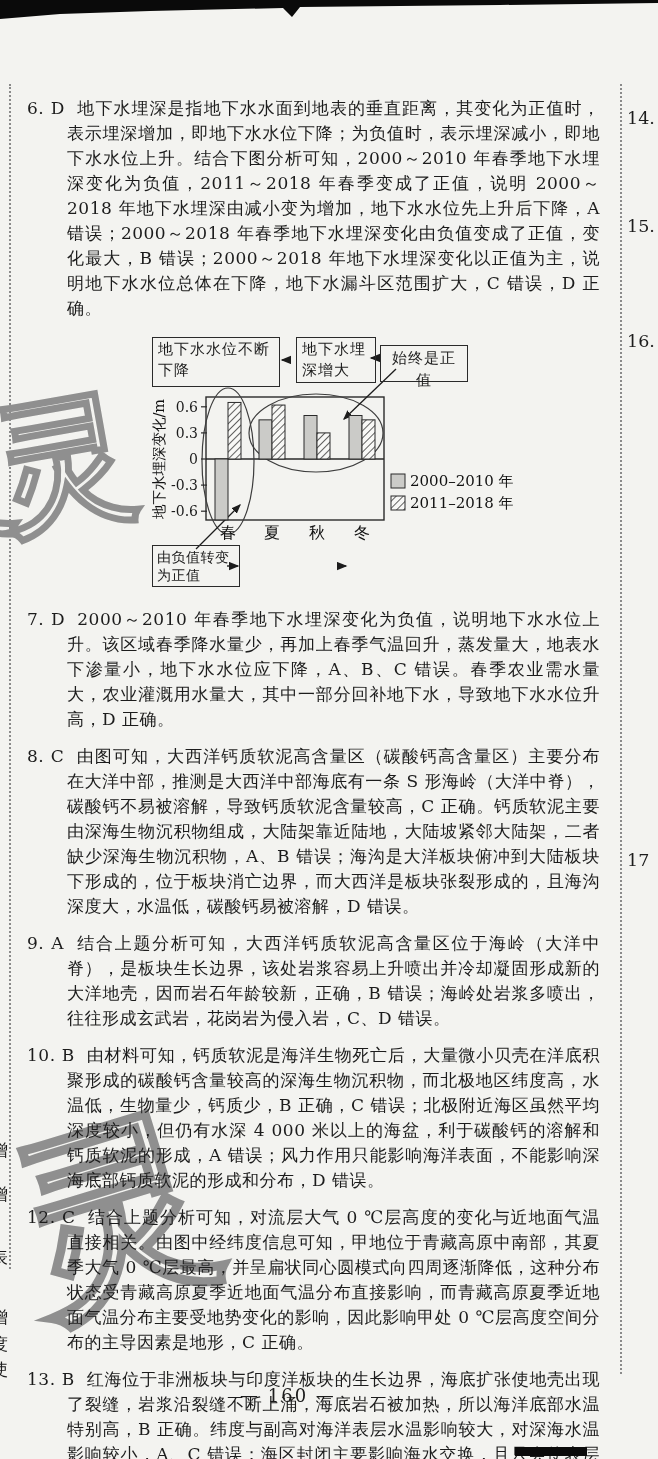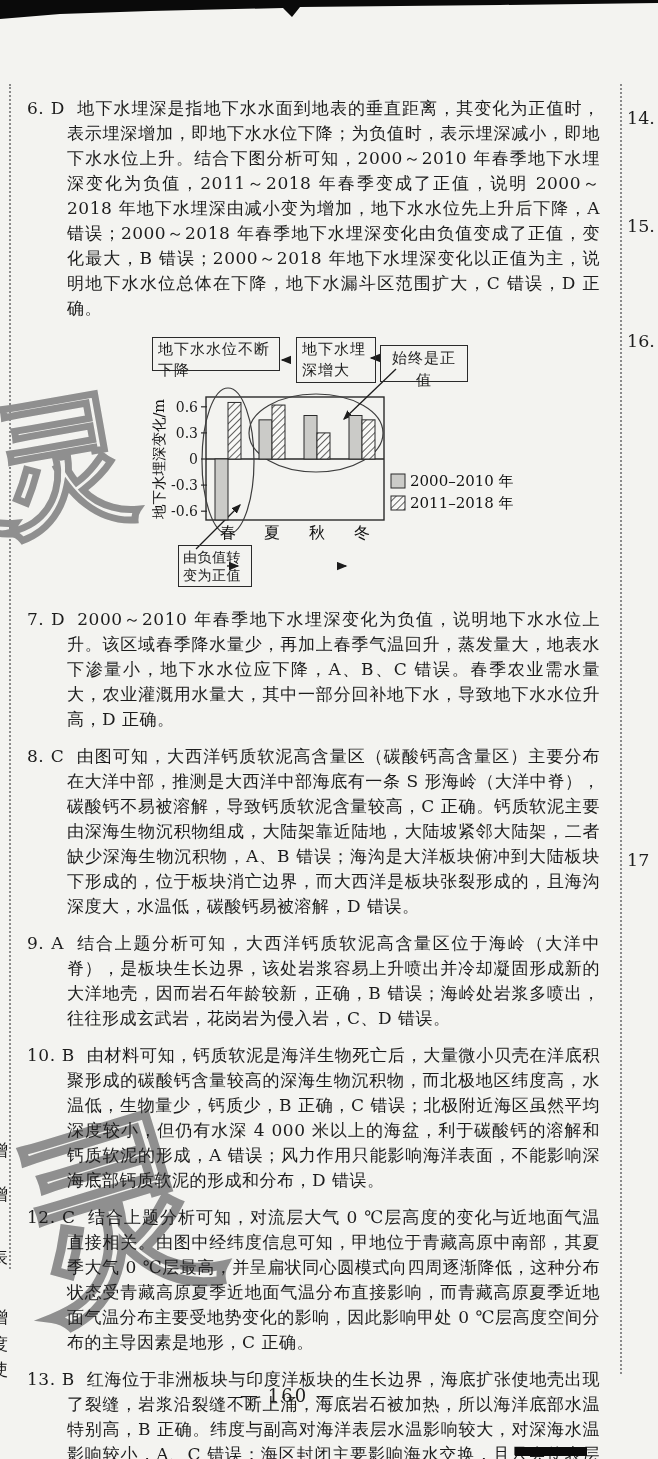--- a/index.html
+++ b/index.html
@@ -22,24 +22,24 @@
   }
   .q-label { margin-right:12px; white-space:nowrap; }
 
   .diagram { position:relative; width:643px; height:262px; margin:4px 0 2px -15px; }
   .dbox {
     position:absolute; box-sizing:border-box; border:1.5px solid #2a2a2a;
     background:rgba(243,243,240,.0); font-size:15px; line-height:21px;
     padding:1px 5px; text-indent:0; letter-spacing:1px;
   }
   .dbox.small { font-size:14px; line-height:18px; padding:2px 4px; letter-spacing:.5px; }
-  .b1 { left:152px; top:4px;  width:128px; height:34px; }
+  .b1 { left:152px; top:4px;  width:128px; height:50px; }
   .b2 { left:288px; top:4px;  width:80px;  height:46px;margin-left:8px; }
   .b3 { left:380px; top:12px; width:88px;  height:37px; line-height:22px; text-align:center; }
-  .bA { left:152px; top:212px; width:74px;  height:42px;margin-left:26px; }
+  .bA { left:152px; top:212px; width:88px;  height:42px; }
   .bB { left:240px; top:212px; width:96px;  height:42px; }
   .bC { left:348px; top:212px; width:140px; height:42px; }
   .chart-svg { position:absolute; left:0; top:0; }
   .tick   { font-size:14px; fill:#1c1c1c; font-family:"DejaVu Serif",serif; }
   .season { font-size:16px; fill:#111; font-family:"DejaVu Serif",serif; }
   .legend { font-size:15px; fill:#111; font-family:"DejaVu Serif",serif; }
   .ylab   { font-size:14.5px; fill:#111; font-family:"DejaVu Serif",serif; }
 
   .watermark {
     position:absolute; font-family:"DejaVu Sans",sans-serif; font-weight:bold;

